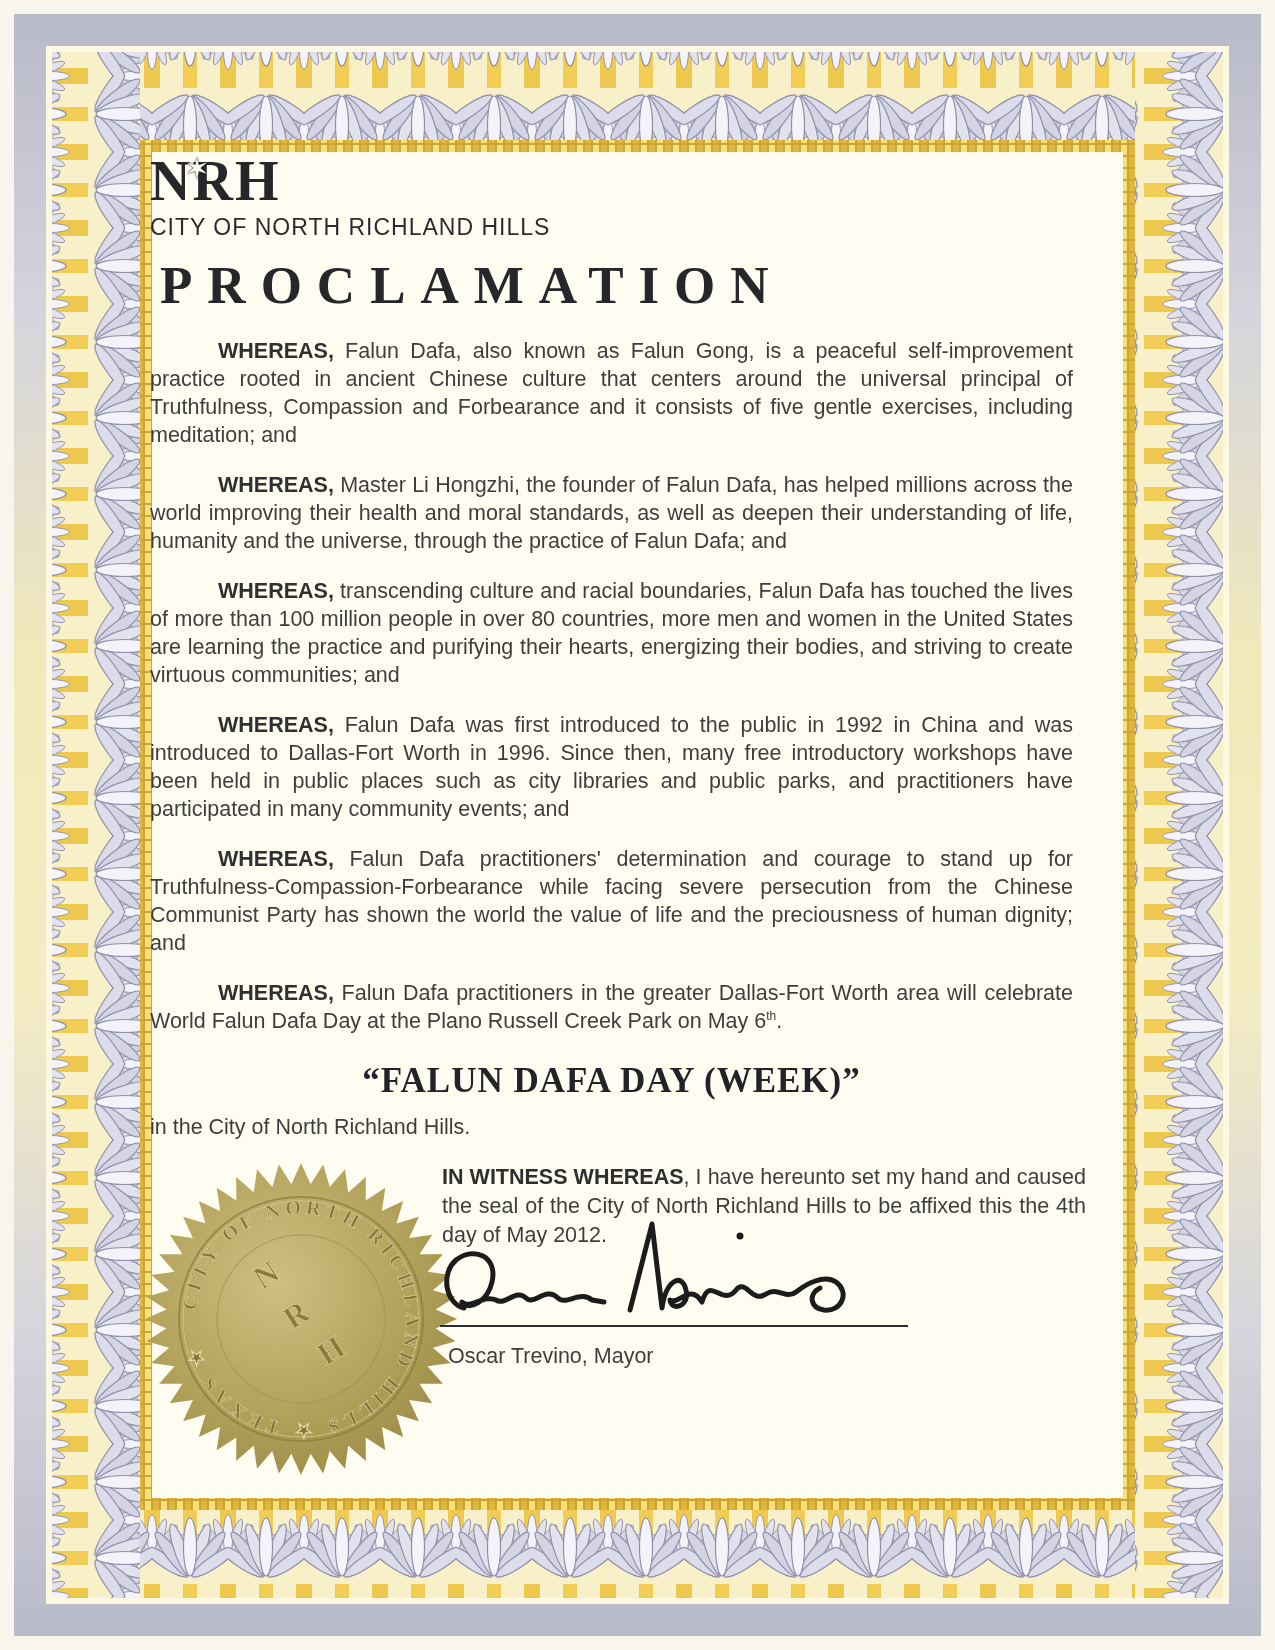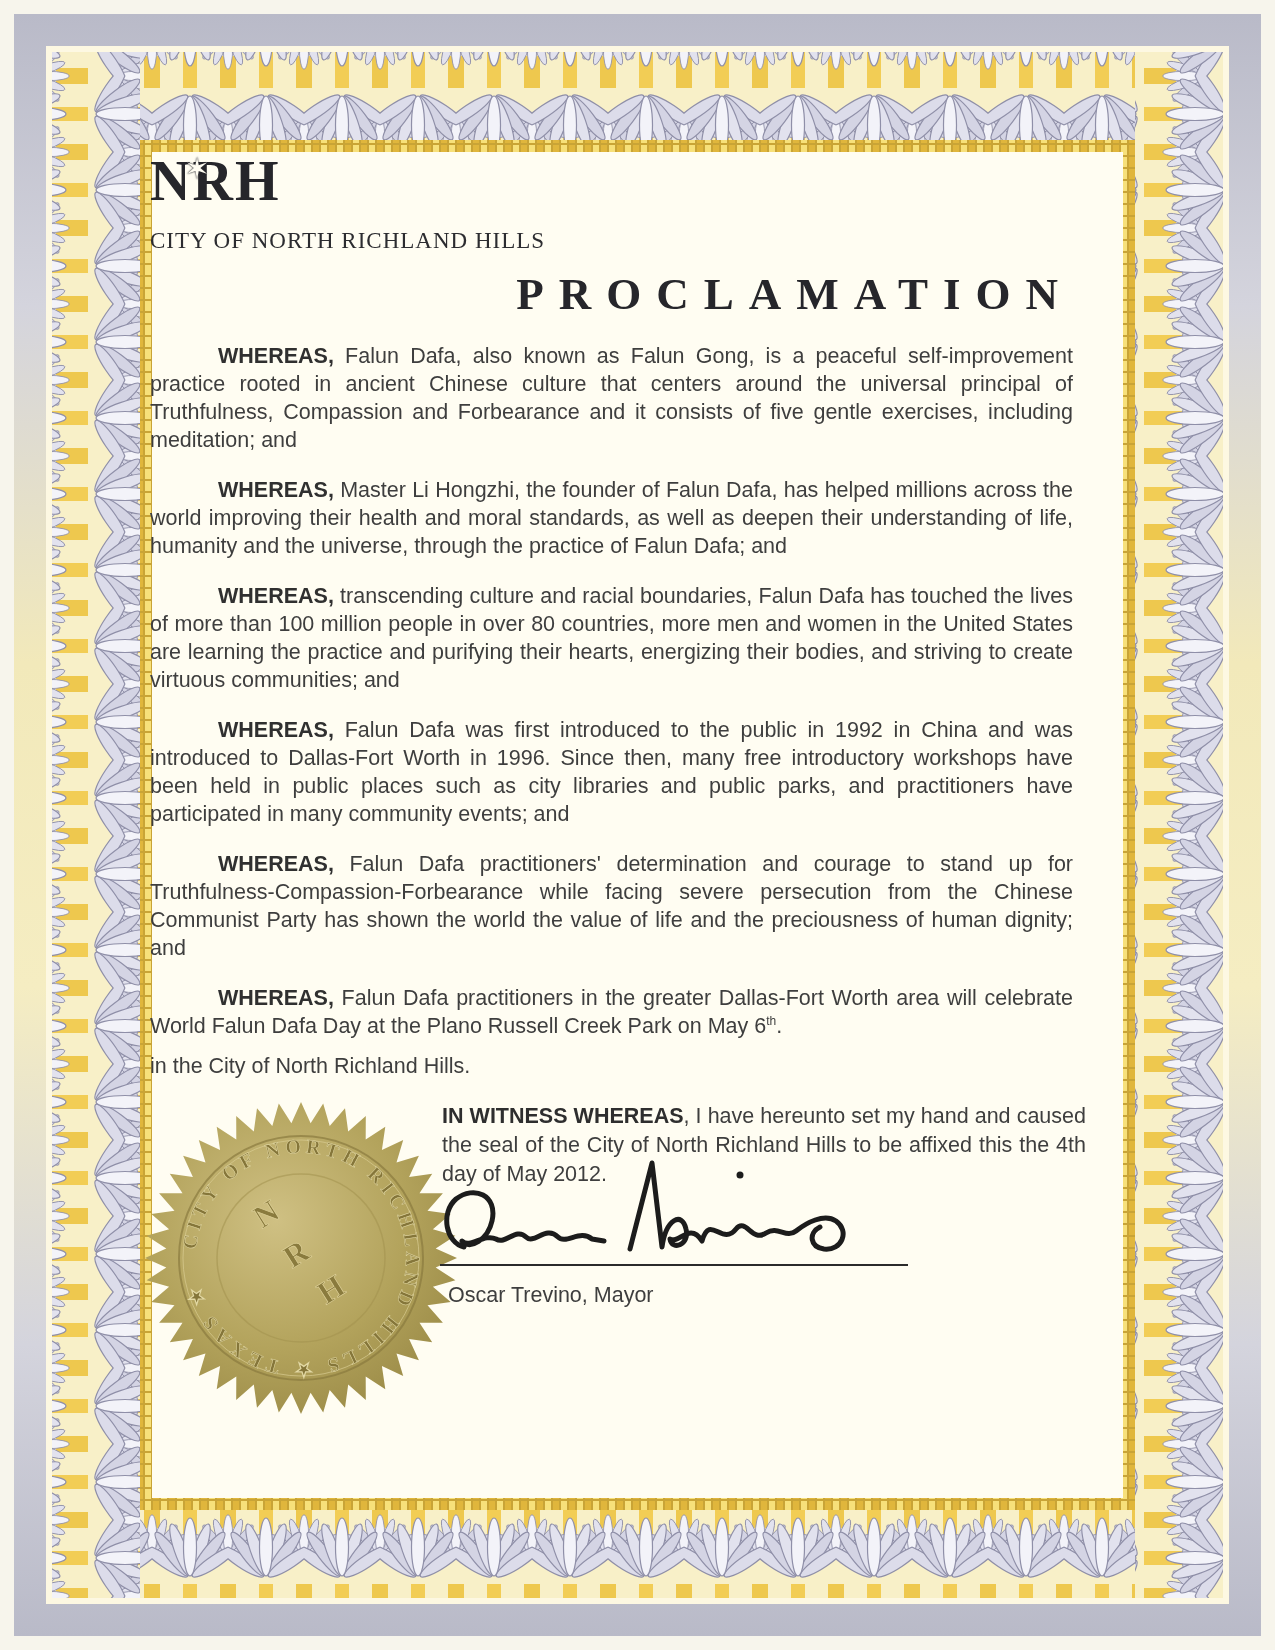--- a/index.html
+++ b/index.html
@@ -21,29 +21,29 @@
   .nrh {
     font-family:"Liberation Serif", serif; font-weight:bold;
     font-size:56px; line-height:0.85; letter-spacing:2px; color:#26262b;
   }
   .r-wrap { position:relative; display:inline-block; }
   .r-star {
     position:absolute; left:-8px; top:-4px; font-size:30px; line-height:1;
     color:#fffdf2; text-shadow:0 0 2px #26262b, 0 0 1px #26262b; font-weight:normal;
   }
   .logo-sub {
-    font-family:Liberation Serif, serif; font-size:23px; letter-spacing:1px;
-    color:#2c2c30; margin-top:22px;
+    font-family:Liberation Sans, sans-serif; font-size:23px; letter-spacing:1px;
+    color:#2c2c30; margin-top:8px;
   }
 
   
   .title {
-    margin-top:14px; text-align:right;
+    margin-top:14px; text-align:left;
     font-family:"Liberation Serif", serif; font-weight:bold;
-    font-size:45px; letter-spacing:15px; color:#26262b; text-indent:10px;
+    font-size:53px; letter-spacing:15px; color:#26262b; text-indent:10px;
   }
 
   
   .para {
     margin:22px 0 0 0; font-size:21.5px; line-height:28px;
     text-align:justify; text-indent:68px; color:#3e3e3e;
   }
   .para .lead { font-weight:bold; color:#303030; }
   .para sup { font-size:12px; line-height:0; }
 
@@ -168,20 +168,21 @@
 
       <p class="para"><span class="lead">WHEREAS,</span><span> transcending culture and racial boundaries, Falun Dafa has touched the lives of more than 100 million people in over 80 countries, more men and women in the United States are learning the practice and purifying their hearts, energizing their bodies, and striving to create virtuous communities; and</span></p>
 
       <p class="para"><span class="lead">WHEREAS,</span><span> Falun Dafa was first introduced to the public in 1992 in China and was introduced to Dallas-Fort Worth in 1996.  Since then, many free introductory workshops have been held in public places such as city libraries and public parks, and practitioners have participated in many community events; and</span></p>
 
       <p class="para"><span class="lead">WHEREAS,</span><span> Falun Dafa practitioners' determination and courage to stand up for Truthfulness-Compassion-Forbearance while facing severe persecution from the Chinese Communist Party has shown the world the value of life and the preciousness of human dignity; and</span></p>
 
       <p class="para"><span class="lead">WHEREAS,</span><span> Falun Dafa practitioners in the greater Dallas-Fort Worth area will celebrate World Falun Dafa Day at the Plano Russell Creek Park on May 6</span><sup>th</sup><span>.</span></p>
 
 
+      <div class="proclaim-heading">“FALUN DAFA DAY (WEEK)”</div>
 
       <div class="closing-line">in the City of North Richland Hills.</div>
 
       <div class="bottom-area">
 
         <svg class="seal-svg" width="314" height="314" viewBox="0 0 314 314" aria-hidden="true">
           <defs>
             <radialGradient id="sealGrad" cx="0.42" cy="0.38" r="0.75">
               <stop offset="0" stop-color="#cfc083"></stop>
               <stop offset="0.55" stop-color="#b3a35c"></stop>

